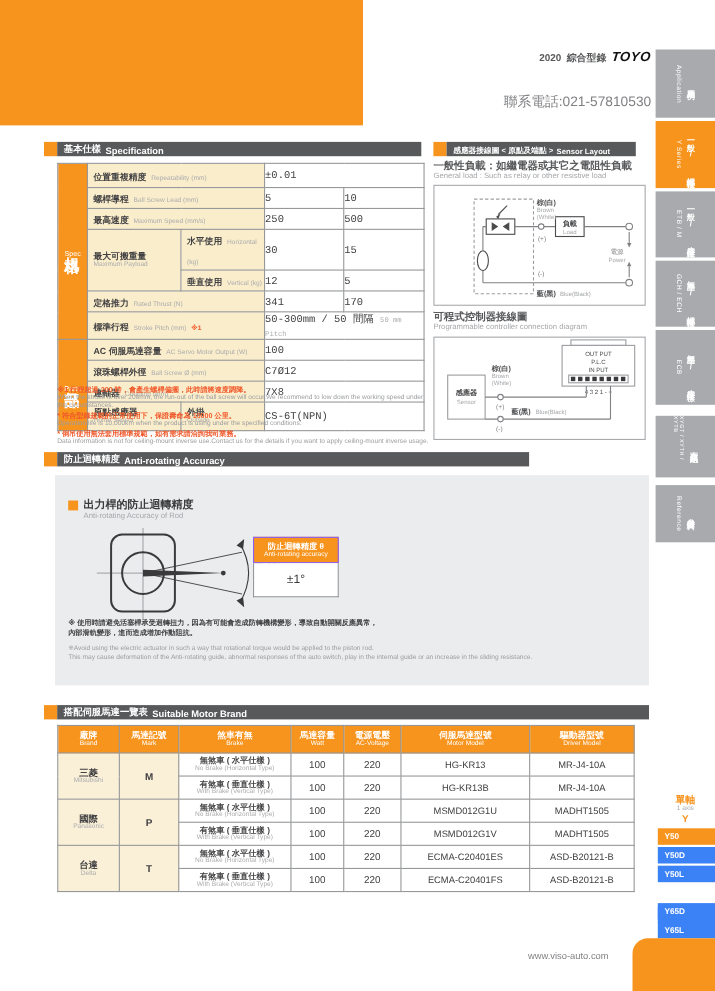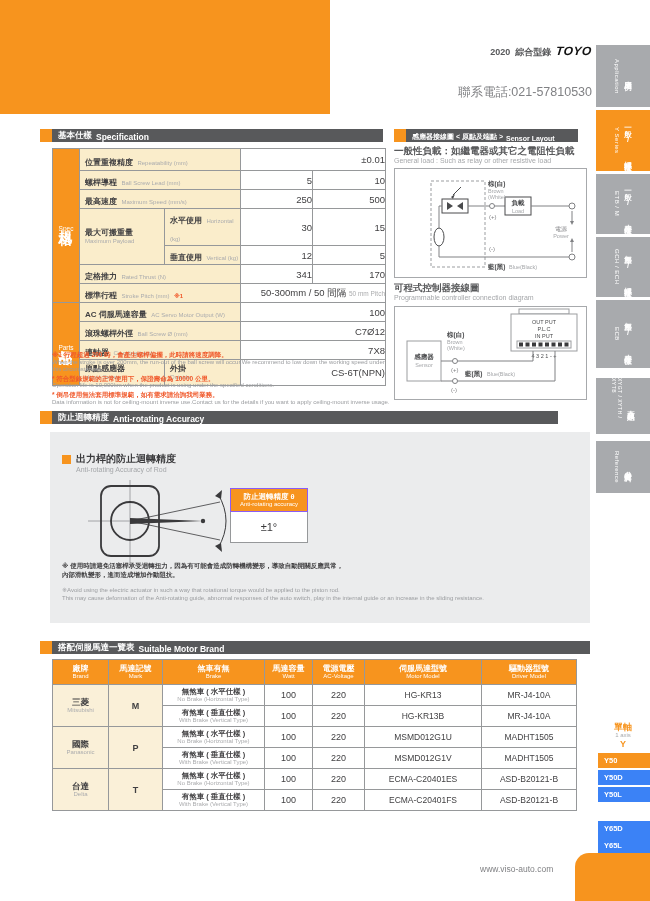--- a/index.html
+++ b/index.html
@@ -39,21 +39,21 @@
   td,th{border:1px solid #96989A;padding:0;margin:0;}
   .spec-table{position:absolute;left:52px;top:148px;width:331px;}
   .h22{height:22px;} .h17{height:17px;} .h18{height:18px;} .h26{height:26px;}
   .vh{background:#F7941E;text-align:center;vertical-align:middle;}
   .vh-cn{writing-mode:vertical-rl;text-orientation:upright;font-size:14px;font-weight:bold;color:#fff;margin:0 auto;letter-spacing:2px;}
   .vh-en{font-size:6.5px;color:#fff;margin-top:2px;}
   .lbl{background:#FAEDCB;padding-left:5px;vertical-align:middle;}
   .lc{font-size:8px;font-weight:bold;color:#414042;}
   .le{font-size:6px;color:#ABACAE;}
   .mk{font-size:6px;font-weight:bold;color:#F0582A;}
-  .val{background:#fff;text-align:right;vertical-align:middle;font-size:9.5px;color:#414042;}
+  .val{background:#fff;text-align:left;vertical-align:middle;font-size:9.5px;color:#414042;font-family:Liberation Mono, monospace;}
   .val .vsub{font-size:6.5px;color:#ABACAE;}
   .two div{line-height:1.25;}
   
   .notes{position:absolute;left:52px;top:351px;width:340px;line-height:1.22;}
   .note-cn{font-size:6.5px;font-weight:bold;color:#F0582A;}
   .note-en{font-size:6px;color:#9B9DA0;margin-bottom:1px;}
   
   .load-cn{position:absolute;left:394px;top:145px;font-size:9.5px;font-weight:bold;color:#58595B;}
   .load-en{position:absolute;left:394px;top:157px;font-size:7px;color:#A5A7AA;}
   .diag{position:absolute;left:394px;width:193px;background:#fff;border:1px solid #A7A9AC;box-sizing:border-box;}
@@ -361,21 +361,21 @@
       <text x="52" y="30" class="st-d">棕(白)</text>
       <text x="52" y="37" class="st-g">Brown</text>
       <text x="52" y="43" class="st-g">(White)</text>
       <text x="56" y="65" class="st-s">(+)</text>
       <text x="70" y="69" class="st-d">藍(黑)</text>
       <text x="92" y="69" class="st-g">Blue(Black)</text>
       <text x="56" y="85" class="st-s">(-)</text>
     </svg>
   </div>
 
-  <div class="sec-head" style="left:40px;top:411px;width:518px;">
+  <div class="sec-head" style="left:40px;top:411px;width:441px;">
     <div class="sq"></div>
     <div class="bar">
       <span class="bar-cn">防止迴轉精度</span>
       <span class="bar-en">Anti-rotating Accuracy</span>
     </div>
   </div>
 
   <div class="panel">
     <div class="panel-sub">
       <div class="sq2"></div>

